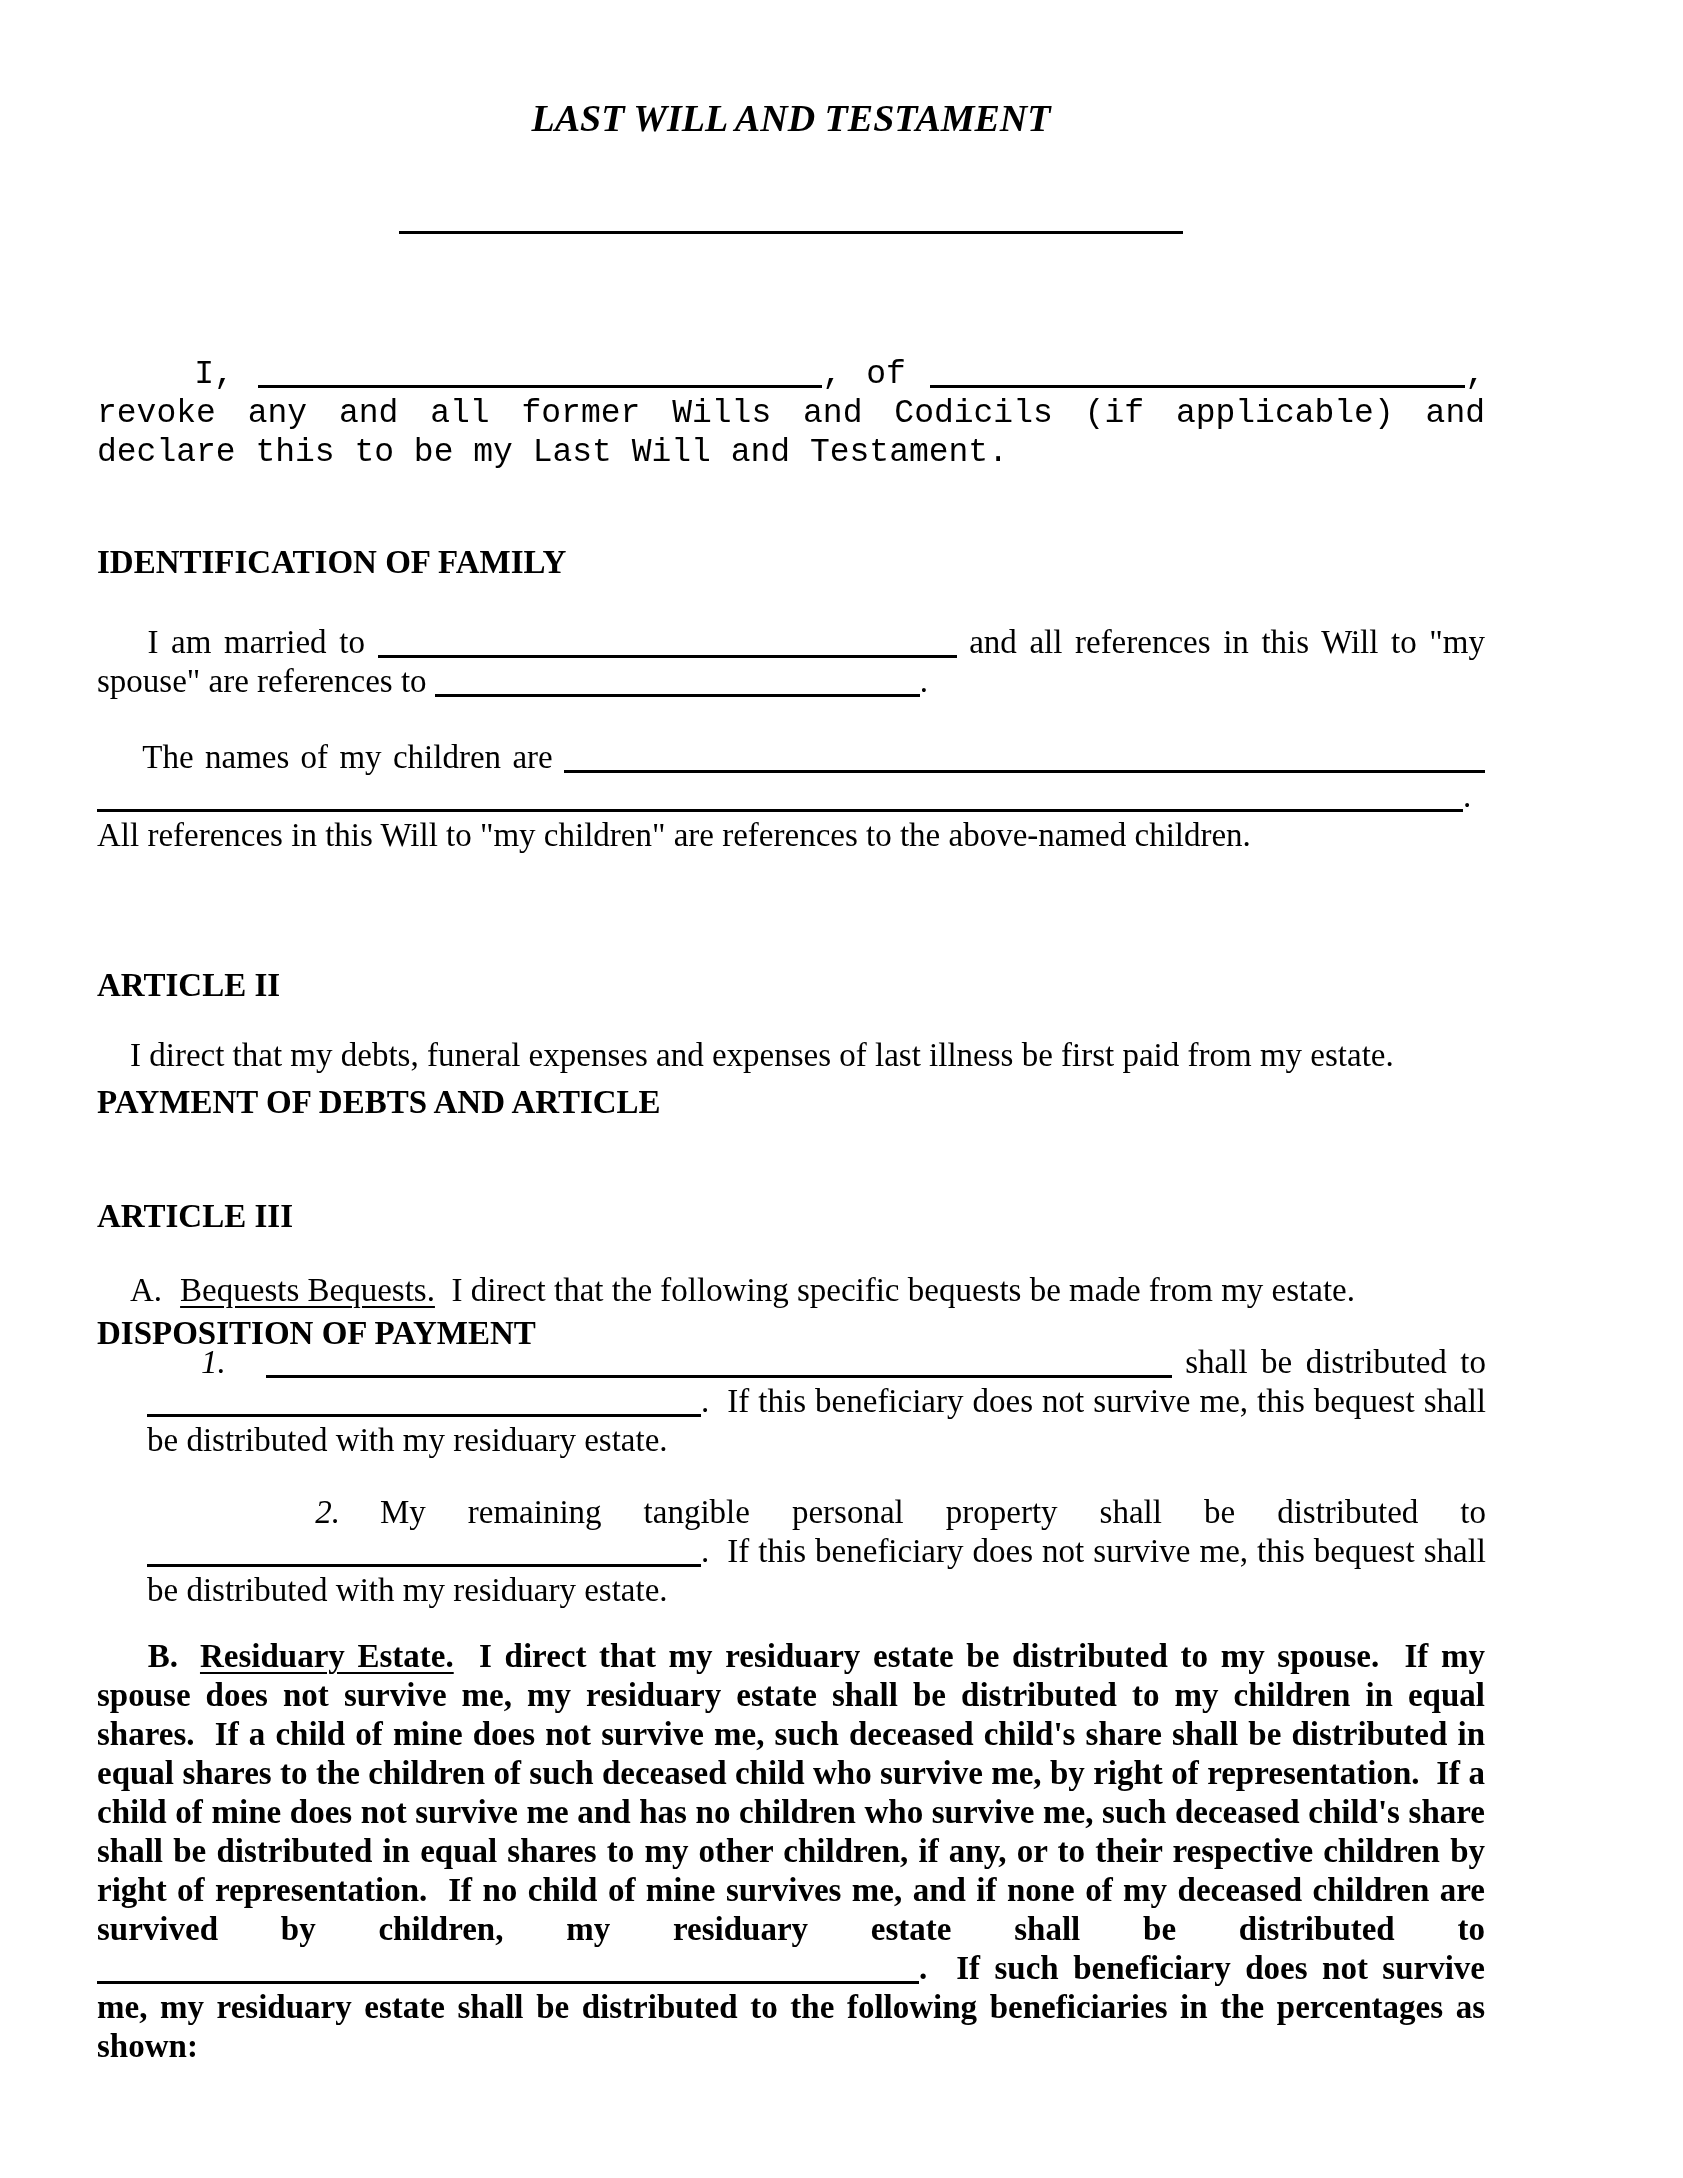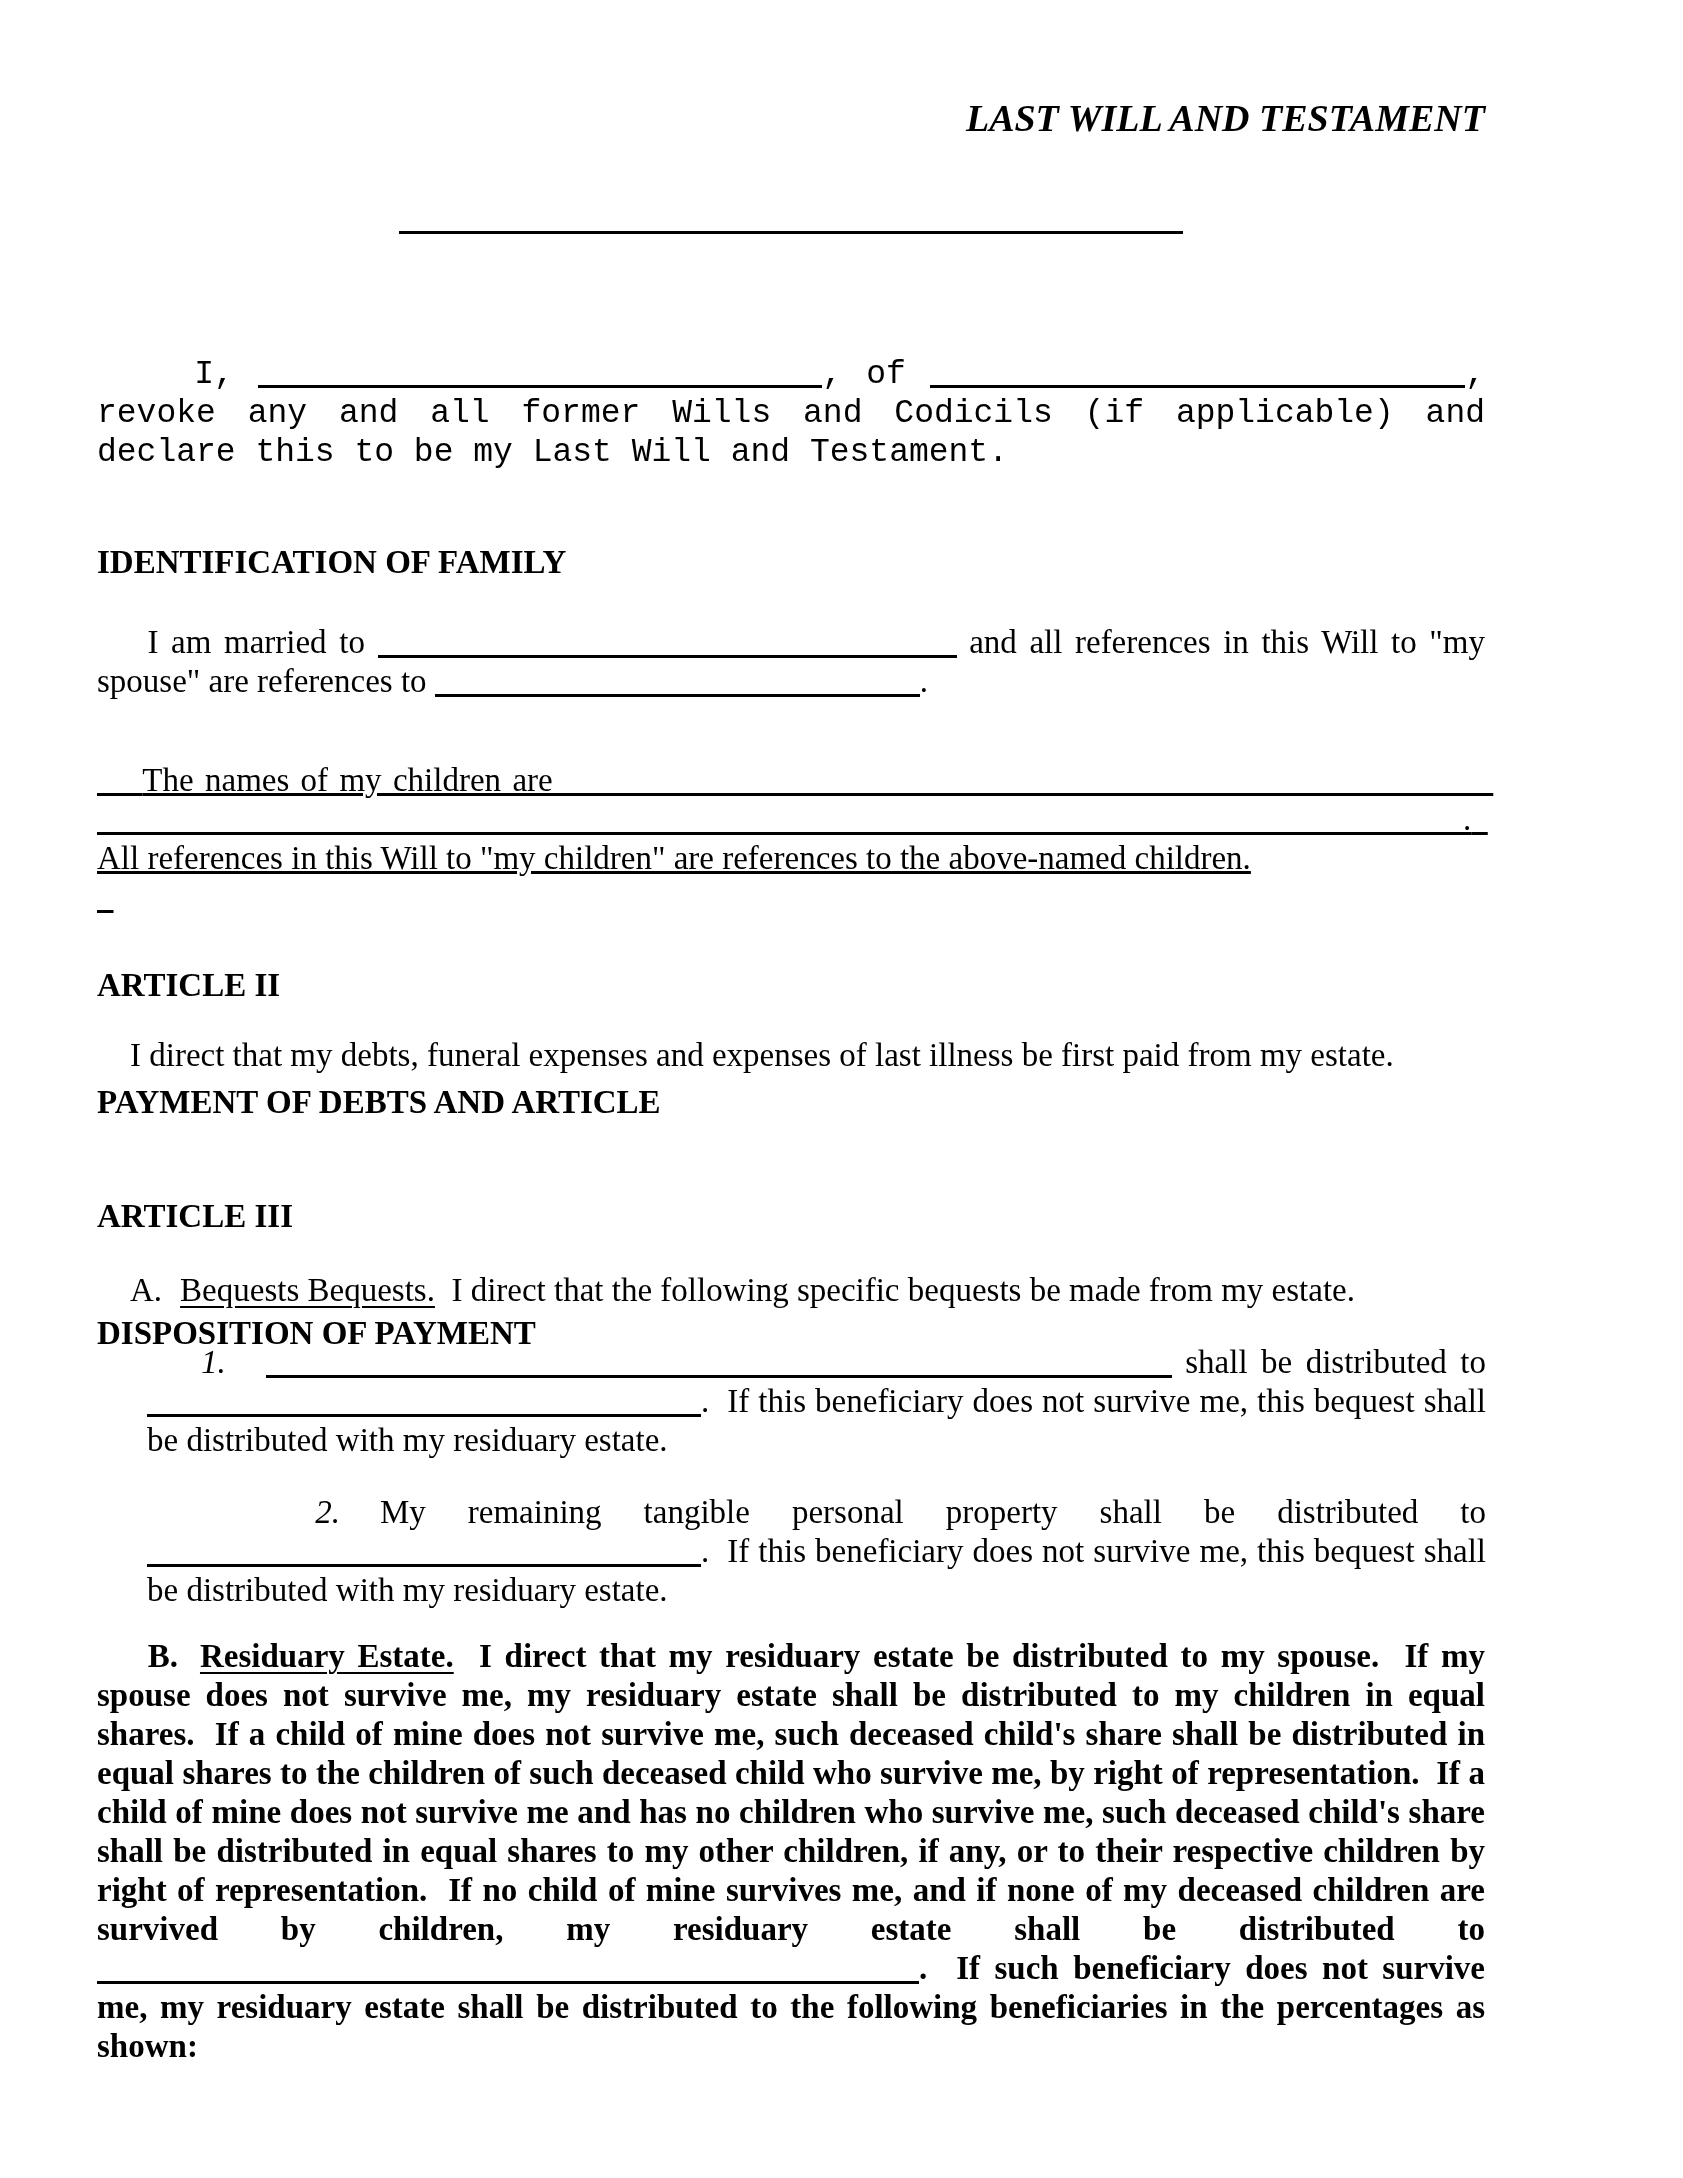--- a/index.html
+++ b/index.html
@@ -8,21 +8,21 @@
     width:1683px; height:2178px;
     background:#ffffff;
     color:#000000;
     font-family:"Liberation Serif", serif;
     font-size:33px;
     line-height:39px;
     overflow:hidden;
   }
   .block { position:absolute; left:97px; width:1388px; }
   .para  { text-align:justify; white-space:pre-wrap; }
-  .center{ text-align:right; }
+  .center{ text-align:center; }
   .title {
     font-weight:bold; font-style:italic;
     font-size:38px; line-height:50px;
   }
   .heading { font-weight:bold; white-space:pre-wrap; }
   .indent { left:147px; width:1339px; }
   .num { font-style:italic; margin-right:40px; }
   .label-a { margin-right:18px; }
   .label-b { margin-right:22px; }
   .ul { text-decoration:underline; text-decoration-thickness:2px; text-underline-offset:5px; }
@@ -40,21 +40,21 @@
   .name-rule {
     position:absolute;
     left:399px; top:231px;
     width:784px; height:0;
     border-top:3px solid #000;
   }
   .t-title  { top:93px; }
   .t-intro  { top:316px;font-family:Liberation Mono, monospace; }
   .t-art1   { top:465px; }
   .t-married{ top:584px; }
-  .t-child  { top:722px;text-decoration:underline; }
+  .t-child  { top:699px; }
   .t-art2   { top:888px; }
   .t-debts  { top:997px; }
   .t-art3   { top:1119px; }
   .t-secA   { top:1232px; }
   .t-item1  { top:1304px; }
   .t-item2  { top:1454px; }
   .t-secB   { top:1598px;font-weight:bold; }
 </style>
 </head>
 <body>

